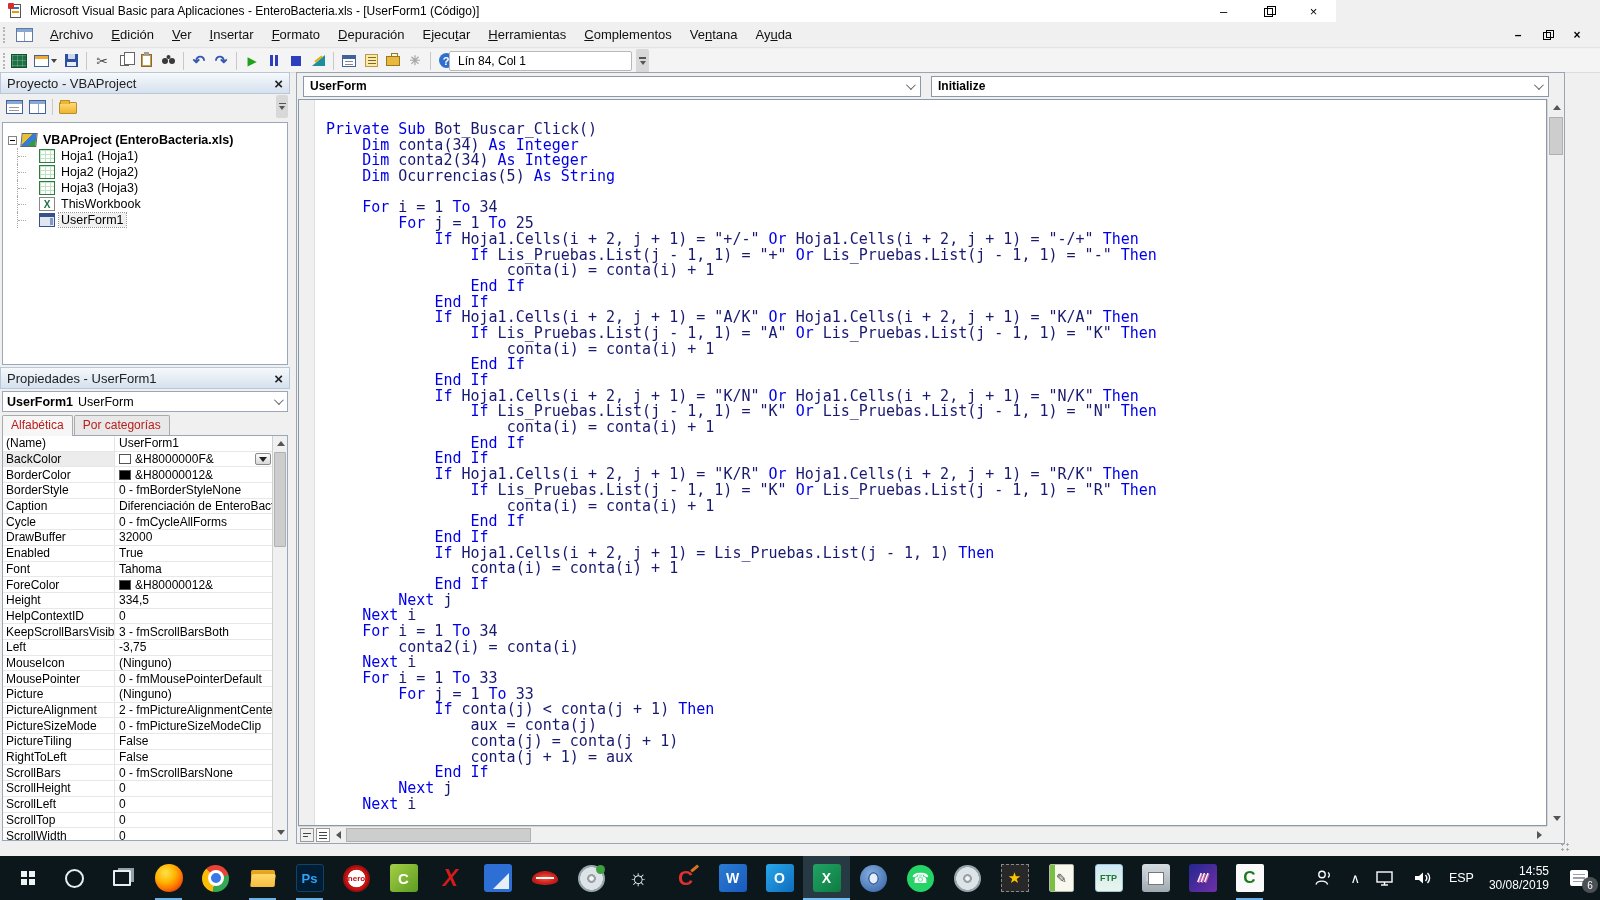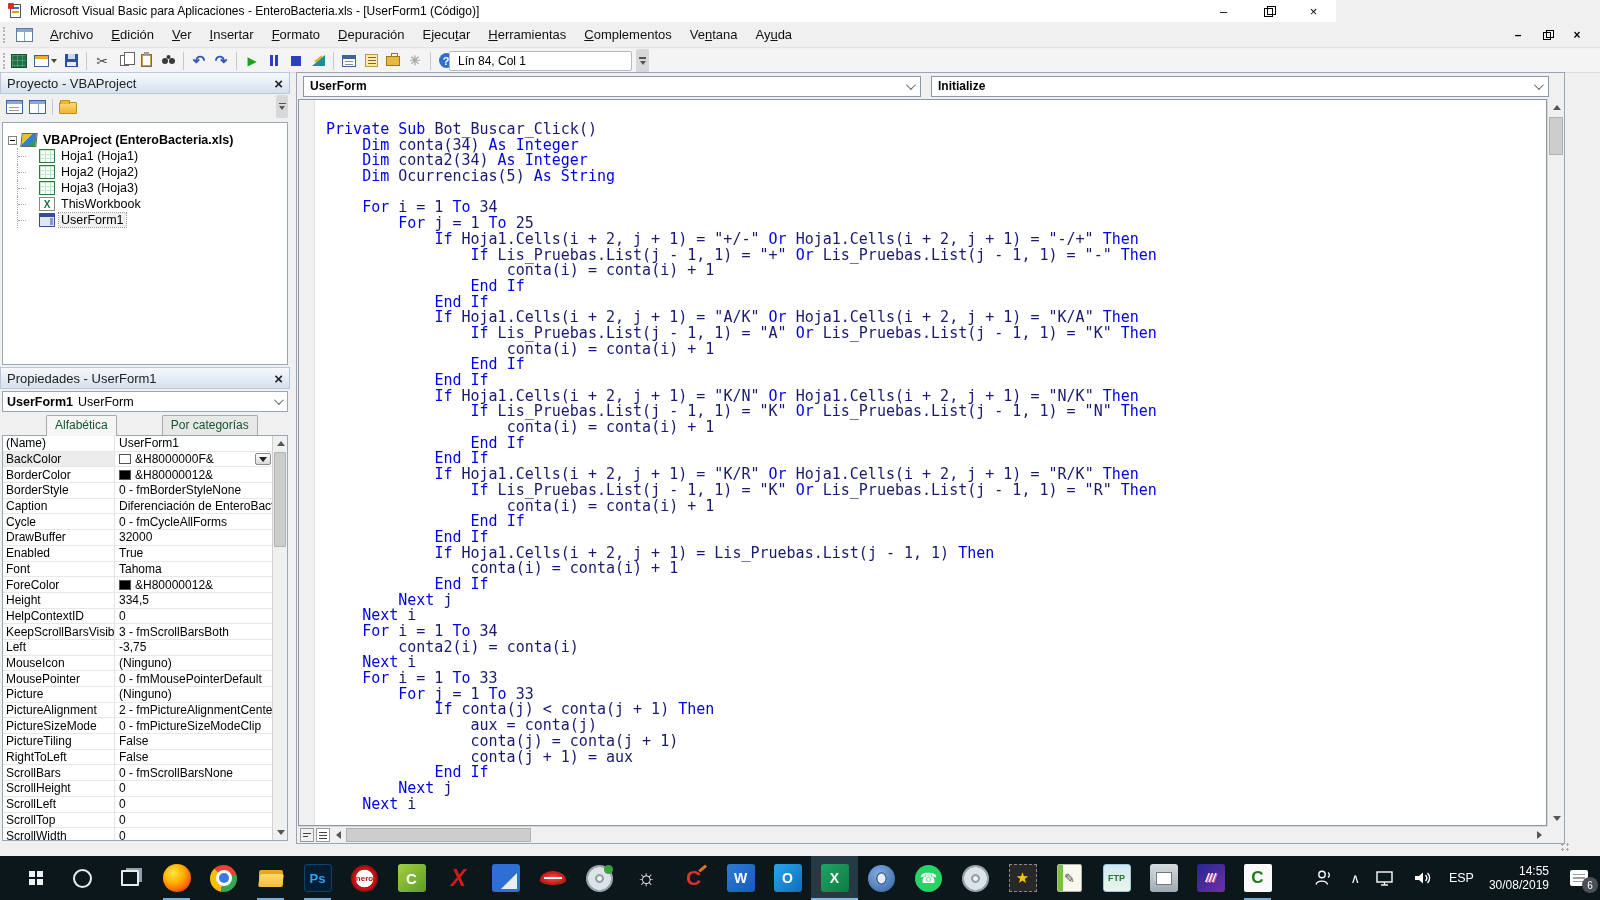--- a/index.html
+++ b/index.html
@@ -115,21 +115,21 @@
   .tlabel { padding:0 2px; }
   .tlabel.b { font-weight:bold; }
 
   
   .props { position:absolute; left:0; top:367px; width:290px; height:476px; background:#f0f0f0; }
   .prop-combo { margin:2px 2px 0 2px; height:21px; background:#fff; border:1px solid #98a8b8; display:flex; align-items:center;
                 font-size:12.5px; padding-left:4px; }
   .prop-combo .n { font-weight:bold; margin-right:5px; }
   .combo-arrow { margin-left:auto; margin-right:6px; width:7px; height:7px; border-right:1.6px solid #666; border-bottom:1.6px solid #666; transform:rotate(45deg) translateY(-2px); }
   .prop-tabs { display:flex; margin:3px 0 0 2px; height:20px; font-size:12px; }
-  .ptab { padding:2px 8px 0 8px; border:1px solid #aaa; border-bottom:none; background:#e8e8e8; color:#14532d; margin-right:1px; border-radius:2px 2px 0 0;margin-left:44px; }
+  .ptab { padding:2px 8px 0 8px; border:1px solid #aaa; border-bottom:none; background:#e8e8e8; color:#b91c1c; margin-right:1px; border-radius:2px 2px 0 0; }
   .ptab.active { background:#f6f6f6; font-weight:normal; height:21px; z-index:2; }
   .pgrid-wrap { position:absolute; left:2px; right:2px; top:68px; bottom:2px; background:#fff; border:1px solid #98a8b8; display:flex; }
   .pgrid { flex:1; overflow:hidden; font-size:12px; color:#000; }
   .prow { height:15.7px; display:flex; border-bottom:1px solid #e8e8e8; align-items:center; }
   .prow .pn { width:112px; flex:none; padding-left:3px; border-right:1px solid #e4e4e4; overflow:hidden; white-space:nowrap; height:100%; display:flex; align-items:center; }
   .prow .pv { flex:1; padding-left:4px; overflow:hidden; white-space:nowrap; display:flex; align-items:center; height:100%; position:relative; }
   .prow.sel .pn { background:#ececec; }
   .swatch { width:12px; height:10px; border:1px solid #555; margin-right:4px; flex:none; }
   .pdrop { position:absolute; right:1px; top:1px; bottom:1px; width:16px; background:linear-gradient(#fdfdfd,#d8d8d8); border:1px solid #8a8a8a; border-radius:2px; display:flex; align-items:center; justify-content:center; }
   .pdrop::after { content:""; width:0; height:0; border-left:4px solid transparent; border-right:4px solid transparent; border-top:5px solid #222; }
@@ -168,21 +168,21 @@
   .hs-track { position:relative; flex:1; height:100%; }
   .hs-thumb { position:absolute; left:0px; top:1px; bottom:1px; width:185px; background:#cdcdcd; border:1px solid #b0b0b0; }
   .hs-right { width:16px; height:17px; display:flex; align-items:center; justify-content:center; margin-left:auto; }
   .corner { position:absolute; right:0; bottom:0; width:17px; height:17px; background:#f0f0f0; }
   .grip-dots { position:absolute; right:30px; bottom:48px; width:10px; height:10px;
                background:radial-gradient(circle 1.3px, #aaa 1.2px, transparent 1.3px); background-size:5px 5px; }
 
   
   .taskbar { position:absolute; left:0; top:856px; width:1600px; height:44px; background:#0c171c;
              display:flex; align-items:stretch; color:#fff; }
-  .tb-slots { display:flex; padding-left:12px; }
+  .tb-slots { display:flex; padding-left:4px; }
   .slot { width:47px; display:flex; align-items:center; justify-content:center; position:relative; }
   .slot.active { background:#273a43; }
   .runline { position:absolute; bottom:0; left:10px; right:10px; height:2px; background:#6cb2e8; }
   .slot.active .runline { left:0; right:0; background:#76bdf2; }
   .app { width:30px; height:30px; display:flex; align-items:center; justify-content:center; position:relative; }
   .glyph { z-index:2; }
   .app-start::before { content:""; width:6px; height:6px; background:#eef3f5; box-shadow:8px 0 #eef3f5, 0 8px #eef3f5, 8px 8px #eef3f5; transform:translate(-4px,-4px); }
   .app-cortana::before { content:""; width:15px; height:15px; border:2px solid #e8eef0; border-radius:50%; }
   .app-task-view::before { content:""; width:14px; height:12px; border:2px solid #e8eef0; border-radius:1px; box-shadow:4px -3px 0 -1px #8fa0a8; }
   .app-firefox { border-radius:50%; width:28px; height:28px; background:radial-gradient(circle at 38% 32%, #ffe447 0%, #ffb300 38%, #ff7300 62%, #d63f0e 82%, #942b90 100%); }

